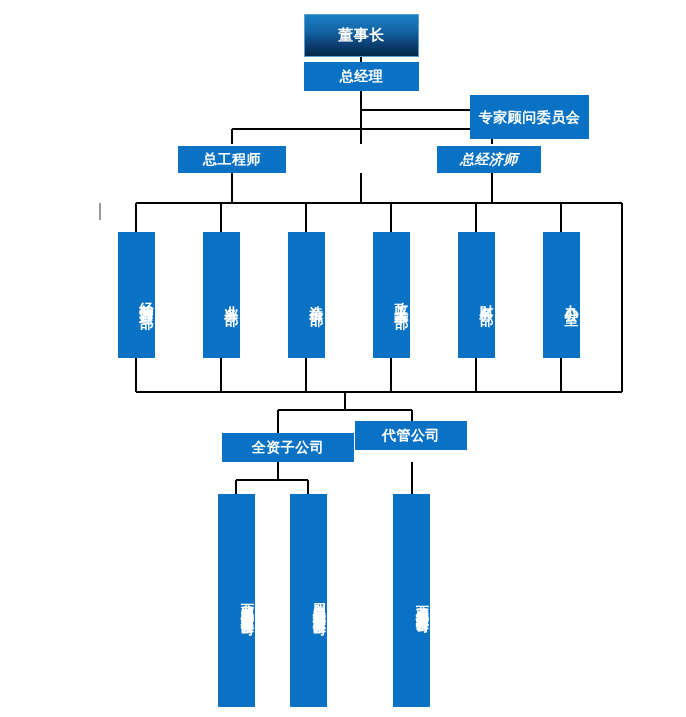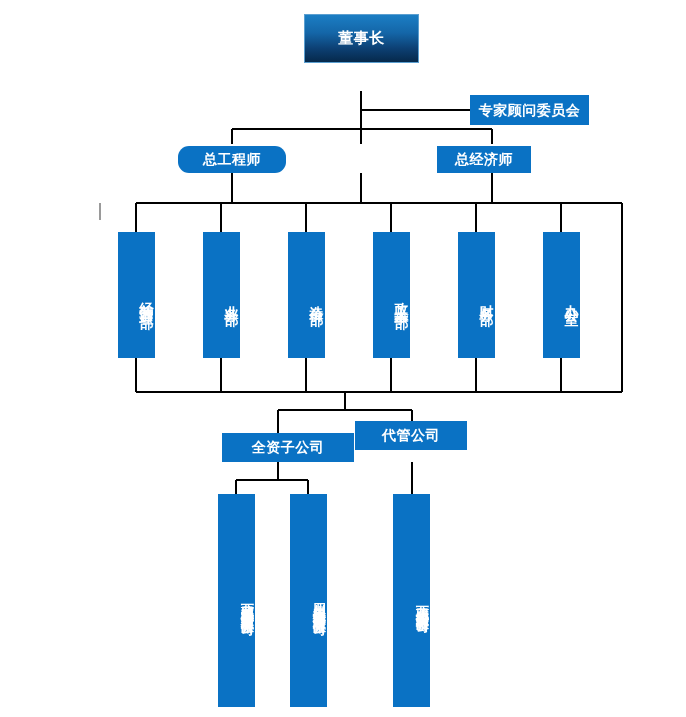--- a/index.html
+++ b/index.html
@@ -120,27 +120,28 @@
       <line x1="236" y1="480" x2="308" y2="480"></line>
       <line x1="236" y1="480" x2="236" y2="494"></line>
       <line x1="308" y1="480" x2="308" y2="494"></line>
 
       <line x1="412" y1="462" x2="412" y2="494"></line>
     </g>
   </svg>
 
   <div class="tick" style="left:99px; top:203px; height:17px;"></div>
 
-  <div class="node horiz chairman" style="left:304px; top:14px; width:115px; height:49px;">董事长</div>
+  <div class="node horiz chairman" style="left:304px; top:14px; width:115px; height:43px;">董事长</div>
 
+  <div class="node horiz" style="left:304px; top:62px; width:115px; height:29px;">总经理</div>
 
-  <div class="node horiz" style="left:470px; top:95px; width:119px; height:30px;">专家顾问委员会</div>
+  <div class="node horiz" style="left:470px; top:95px; width:119px; height:44px;">专家顾问委员会</div>
 
-  <div class="node horiz" style="left:178px; top:146px; width:108px; height:27px;border-radius:11px;">总工程师</div>
-  <div class="node horiz" style="left:437px; top:146px; width:94px; height:27px;">总经济师</div>
+  <div class="node horiz" style="left:178px; top:146px; width:108px; height:27px;">总工程师</div>
+  <div class="node horiz" style="left:437px; top:146px; width:104px; height:27px;font-style:italic;">总经济师</div>
 
   <div class="node vert" style="left:118px; top:232px; width:37px; height:126px;">经营管理部</div>
   <div class="node vert" style="left:203px; top:232px; width:37px; height:126px;">业务部</div>
   <div class="node vert" style="left:288px; top:232px; width:37px; height:126px;">造价部</div>
   <div class="node vert" style="left:373px; top:232px; width:37px; height:126px;">政工人事部</div>
   <div class="node vert" style="left:458px; top:232px; width:37px; height:126px;">财务部</div>
   <div class="node vert" style="left:543px; top:232px; width:37px; height:126px;">办公室</div>
 
   <div class="node horiz" style="left:222px; top:433px; width:132px; height:29px;">全资子公司</div>
   <div class="node horiz" style="left:355px; top:421px; width:112px; height:29px;">代管公司</div>

